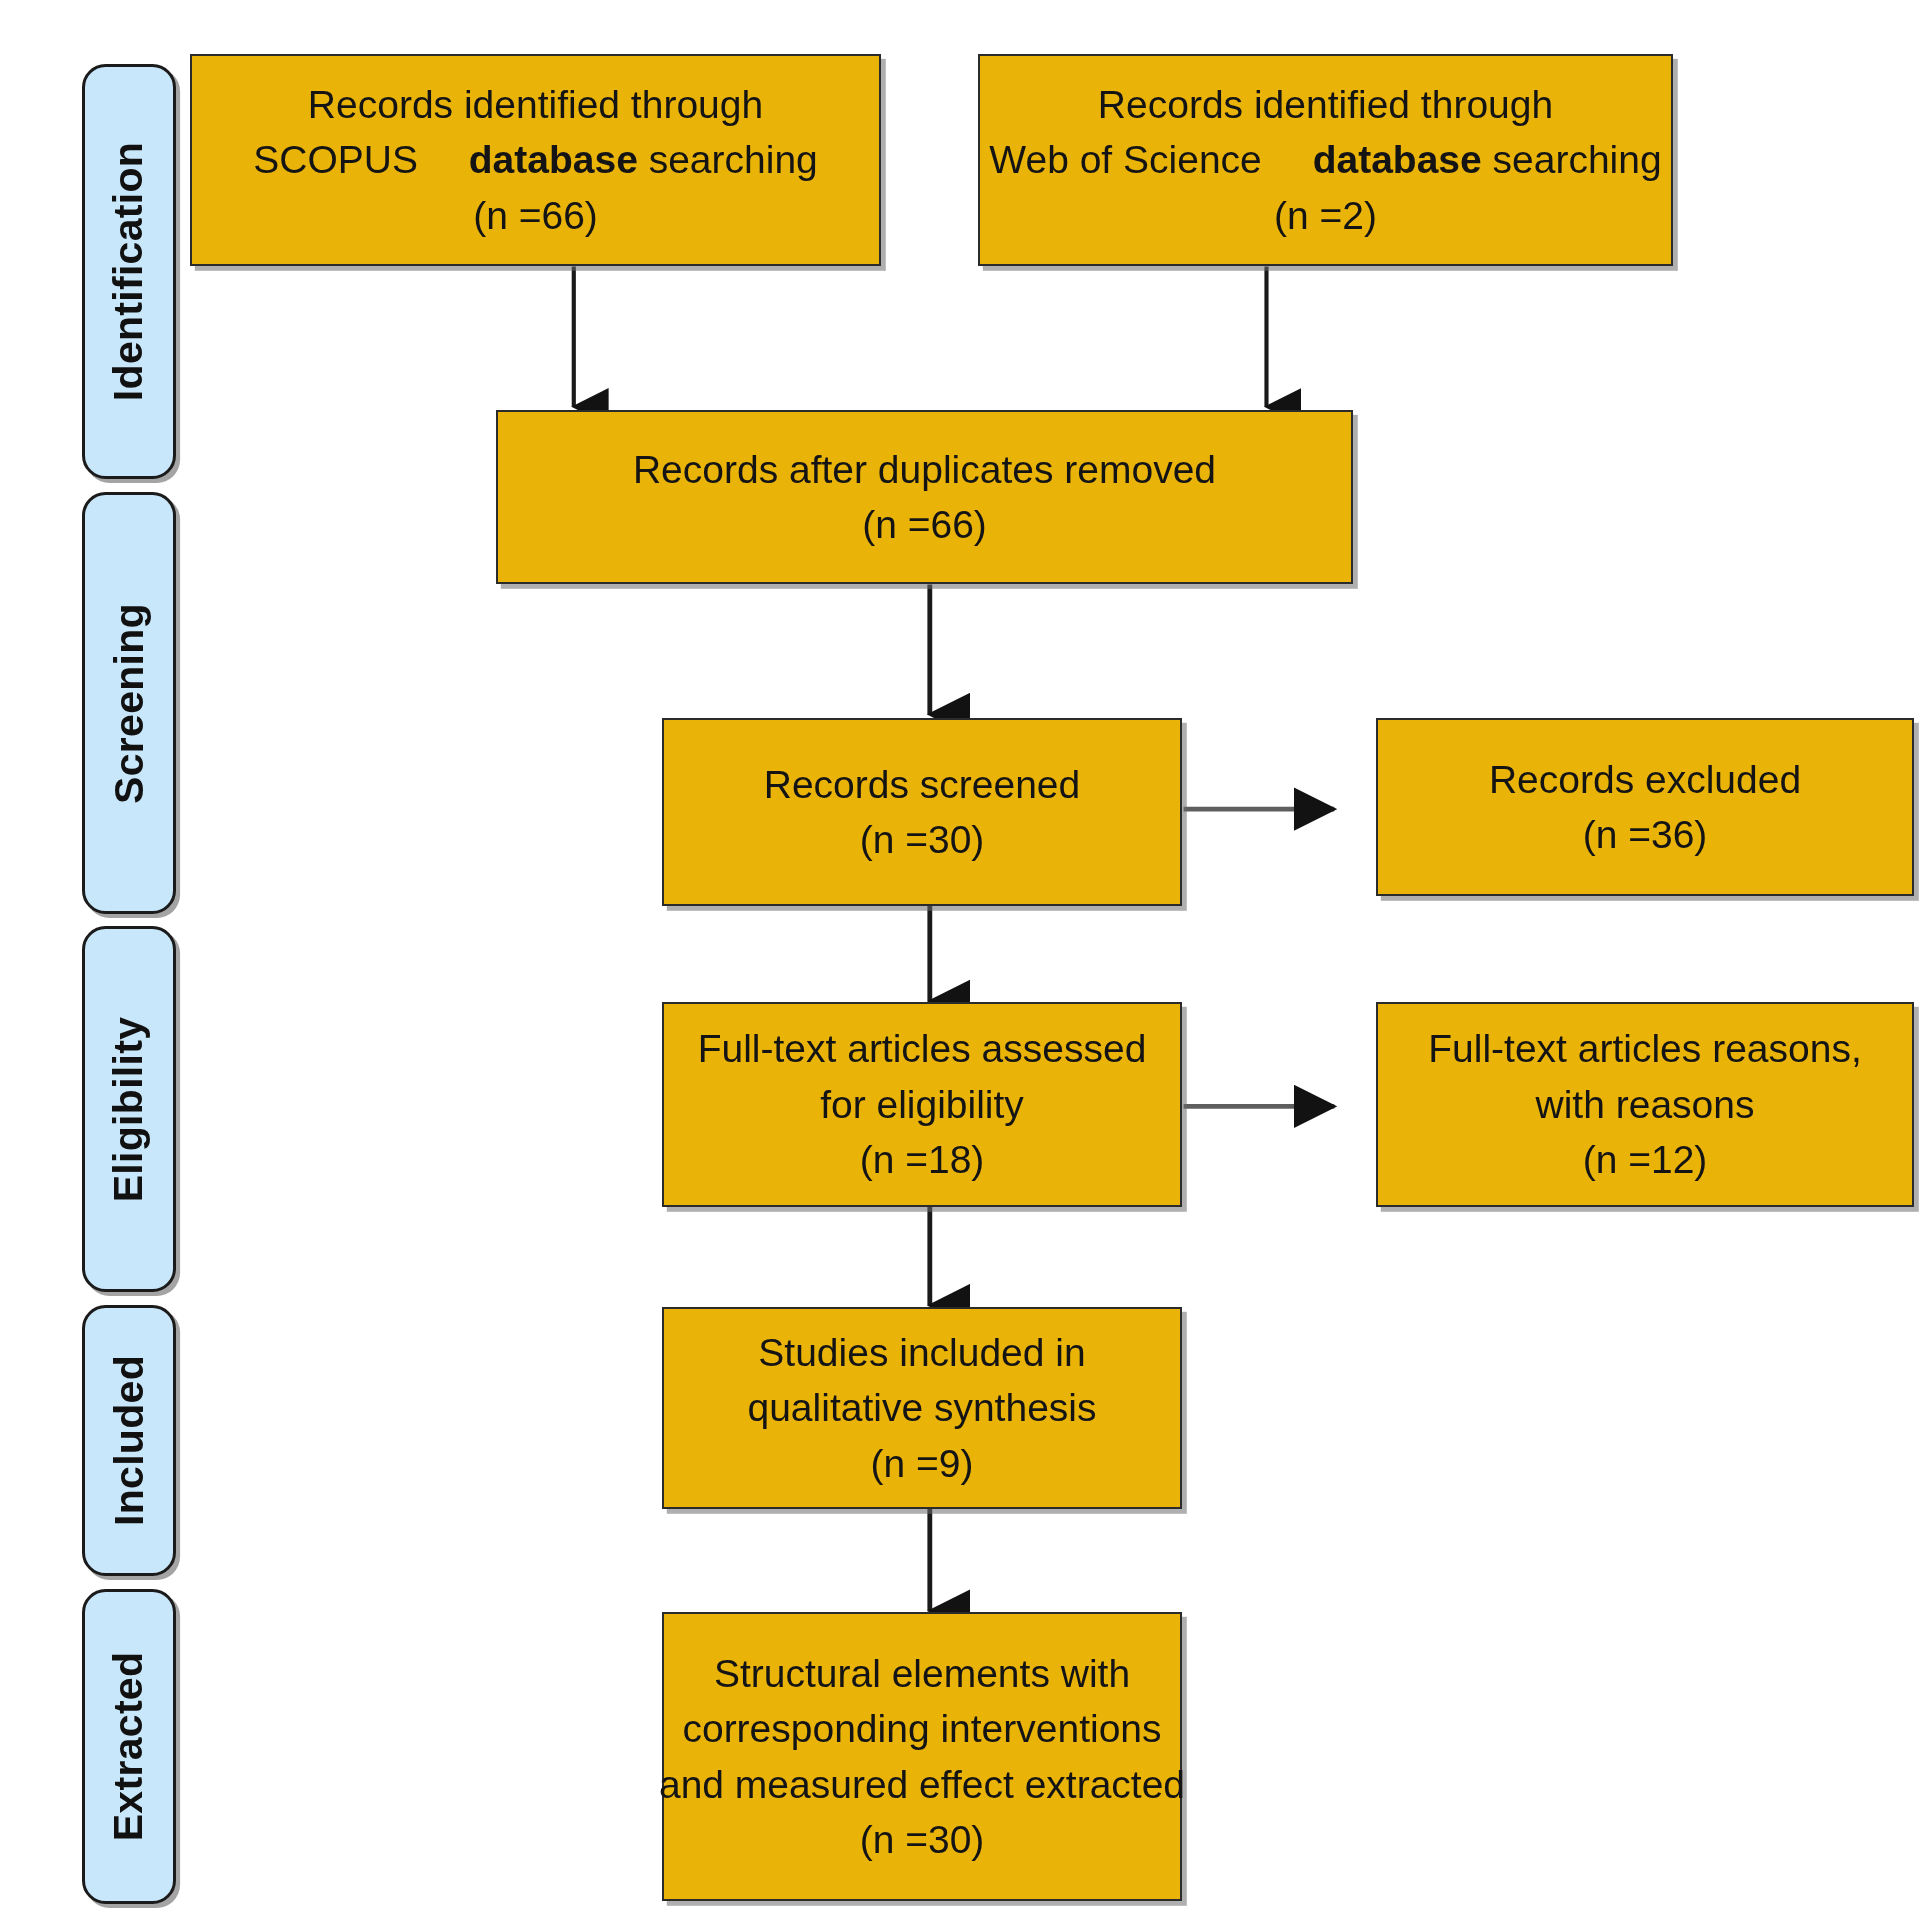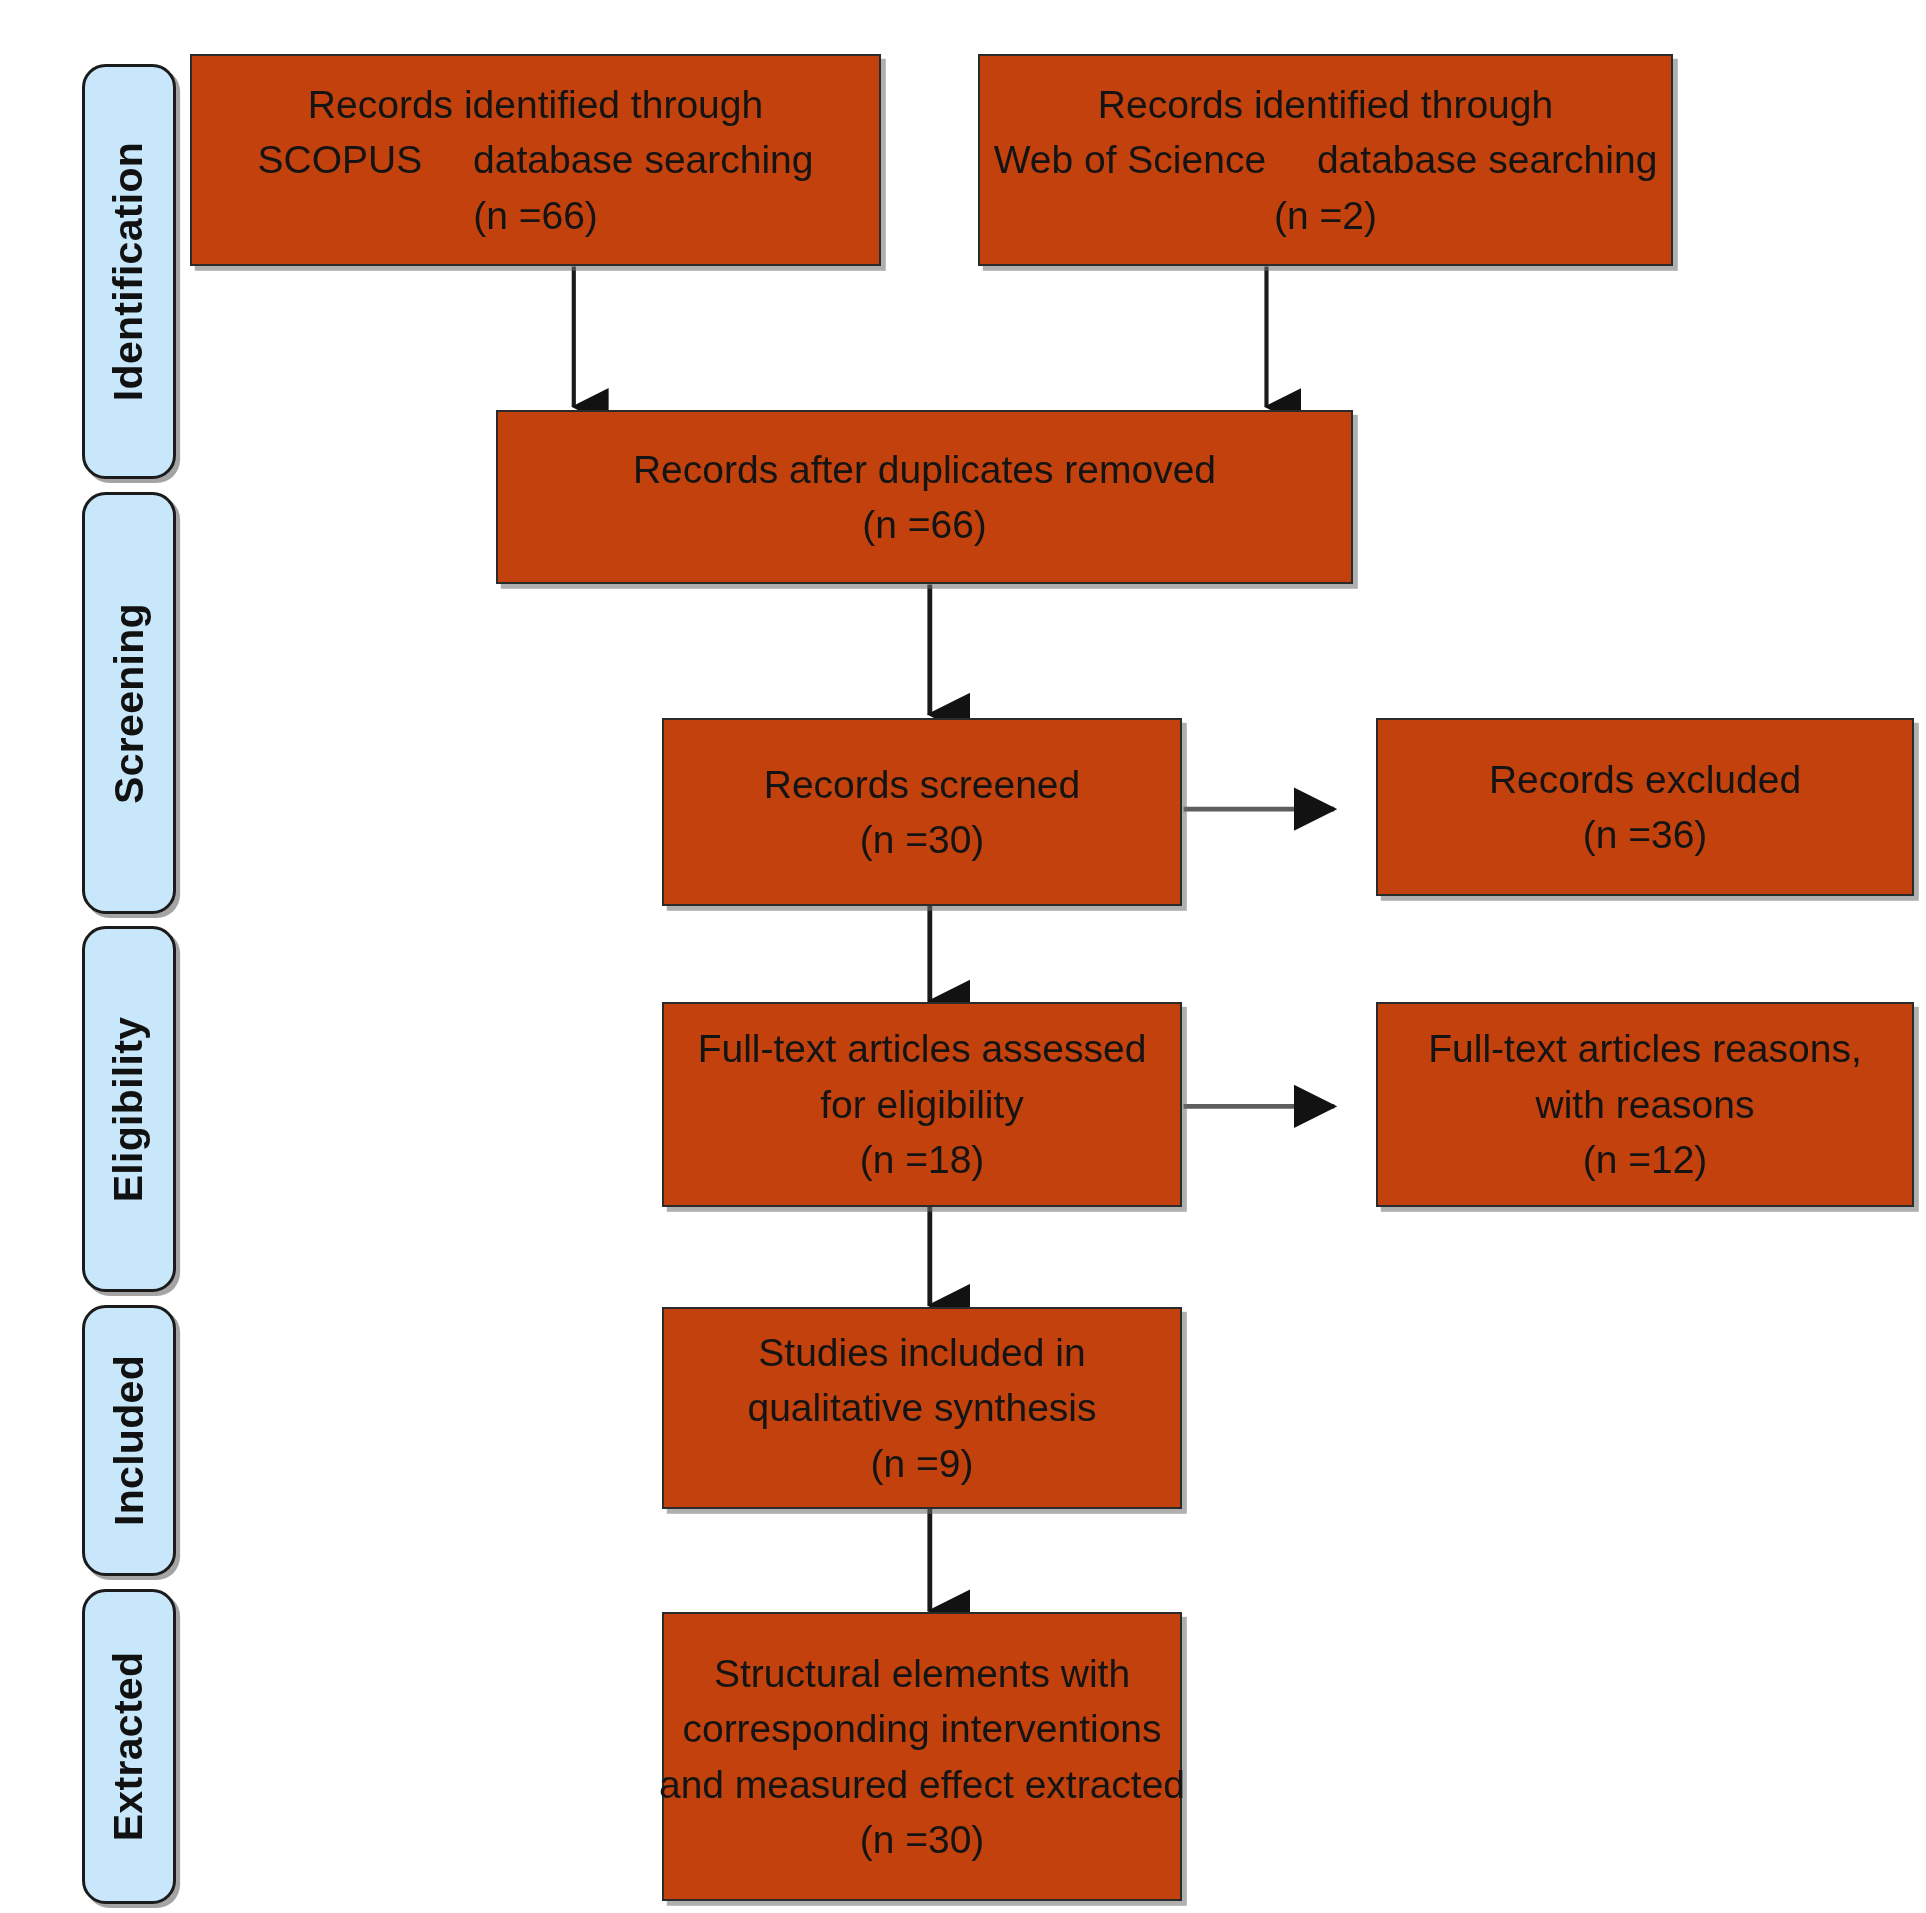--- a/index.html
+++ b/index.html
@@ -35,37 +35,37 @@
     font-size: 41px;
     letter-spacing: 0.3px;
     color: #111111;
     line-height: 1;
   }
 
   
   .box {
     position: absolute;
     box-sizing: border-box;
-    background: #c2410c;
+    background: #eab308;
     border: 2.8px solid #2b2b2b;
     box-shadow: 4.8px 4.8px 0 rgba(110,110,110,0.55);
     display: flex;
     flex-direction: column;
     align-items: center;
     justify-content: center;
     text-align: center;
     padding: 7px 12.4px;
   }
   .box .line {
     font-size: 39px;
     line-height: 1.42;
     color: #141414;
     white-space: nowrap;
   }
-  .box .line b { font-weight: 400; margin-left: 40px; }
+  .box .line b { font-weight: 700; margin-left: 40px; }
 
   
   svg.connectors {
     position: absolute;
     left: 0;
     top: 0;
     width: 1926px;
     height: 1914px;
     pointer-events: none;
   }

